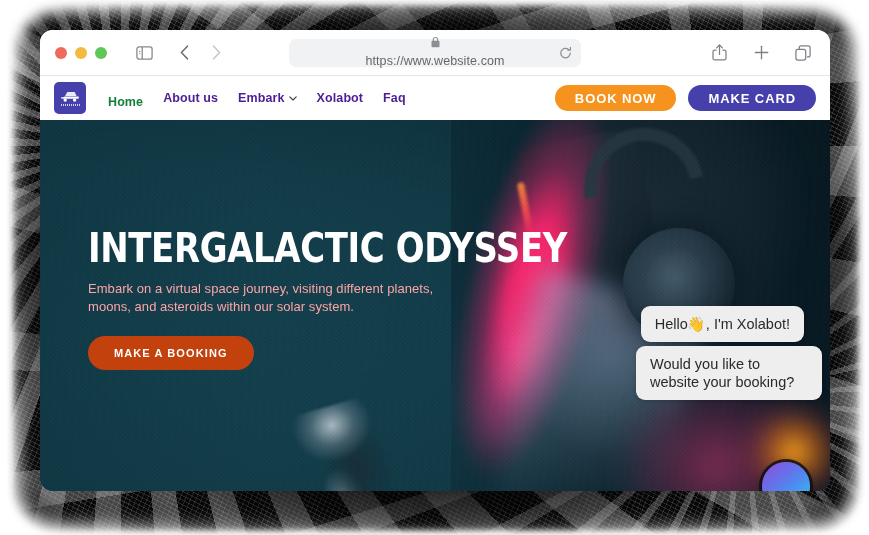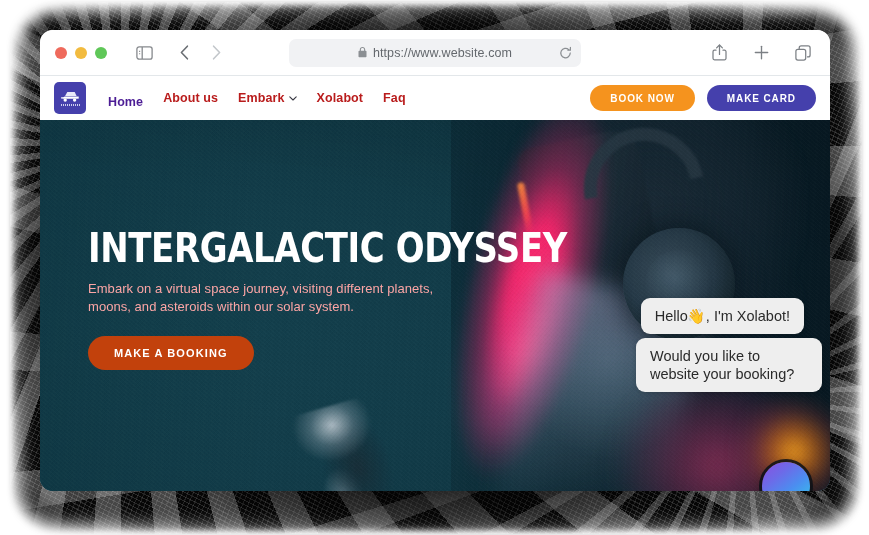--- a/index.html
+++ b/index.html
@@ -99,20 +99,21 @@
     left: 50%;
     transform: translateX(-50%);
     width: 292px;
     height: 28px;
     background: #f1f2f4;
     border-radius: 7px;
     display: flex;
     align-items: center;
     justify-content: center;
     gap: 6px;
+    flex-direction: column;
   }
   .urlbar .lock { color: #8b8f93; display:flex; }
   .url-text {
     font-size: 12.5px;
     color: #64686d;
     letter-spacing: .1px;
   }
   .reload {
     position: absolute;
     right: 9px; top: 50%;
@@ -156,42 +157,42 @@
 
   .navlinks {
     display: flex;
     align-items: center;
     gap: 20px;
     margin-left: 22px;
   }
   .navlink {
     font-size: 12.5px;
     font-weight: 700;
-    color: #b91c1c;
+    color: #4c1d95;
     letter-spacing: .1px;
     display: flex;
     align-items: center;
     gap: 4px;
     white-space: nowrap;
   }
-  .navlink.active { color: #4c1d95; margin-top: 8px; }
+  .navlink.active { color: #15803d; margin-top: 8px; }
   .chev { color: #3a3a44; display:flex; margin-top:1px; }
 
   .nav-cta {
     position: absolute;
     right: 14px;
     display: flex;
     align-items: center;
     gap: 12px;
   }
   .pill {
     border: none;
     border-radius: 999px;
     font-family: inherit;
-    font-size: 10px;
+    font-size: 13px;
     font-weight: 700;
     letter-spacing: .9px;
     color: #ffffff;
     padding: 1px 20px;
     height: 26px;
     display: flex;
     align-items: center;
     justify-content: center;
     cursor: pointer;
     white-space: nowrap;
@@ -388,20 +389,21 @@
     position: absolute;
     z-index: 4;
     background: #eeeeee;
     color: #2a2a2a;
     border-radius: 9px;
     font-size: 14.5px;
     line-height: 1.25;
     padding: 9px 14px;
     box-shadow: 0 1px 4px rgba(0,0,0,.18);
     white-space: nowrap;
+    margin-top: 8px;
   }
   #bubble1 { right: 26px; top: 178px; }
   #bubble2 { right: 8px;  top: 218px; white-space: normal; width: 186px; font-weight: 500; }
 
   
   .orb-wrap {
     position: absolute;
     right: 20px;
     bottom: 25px;
     z-index: 4;

